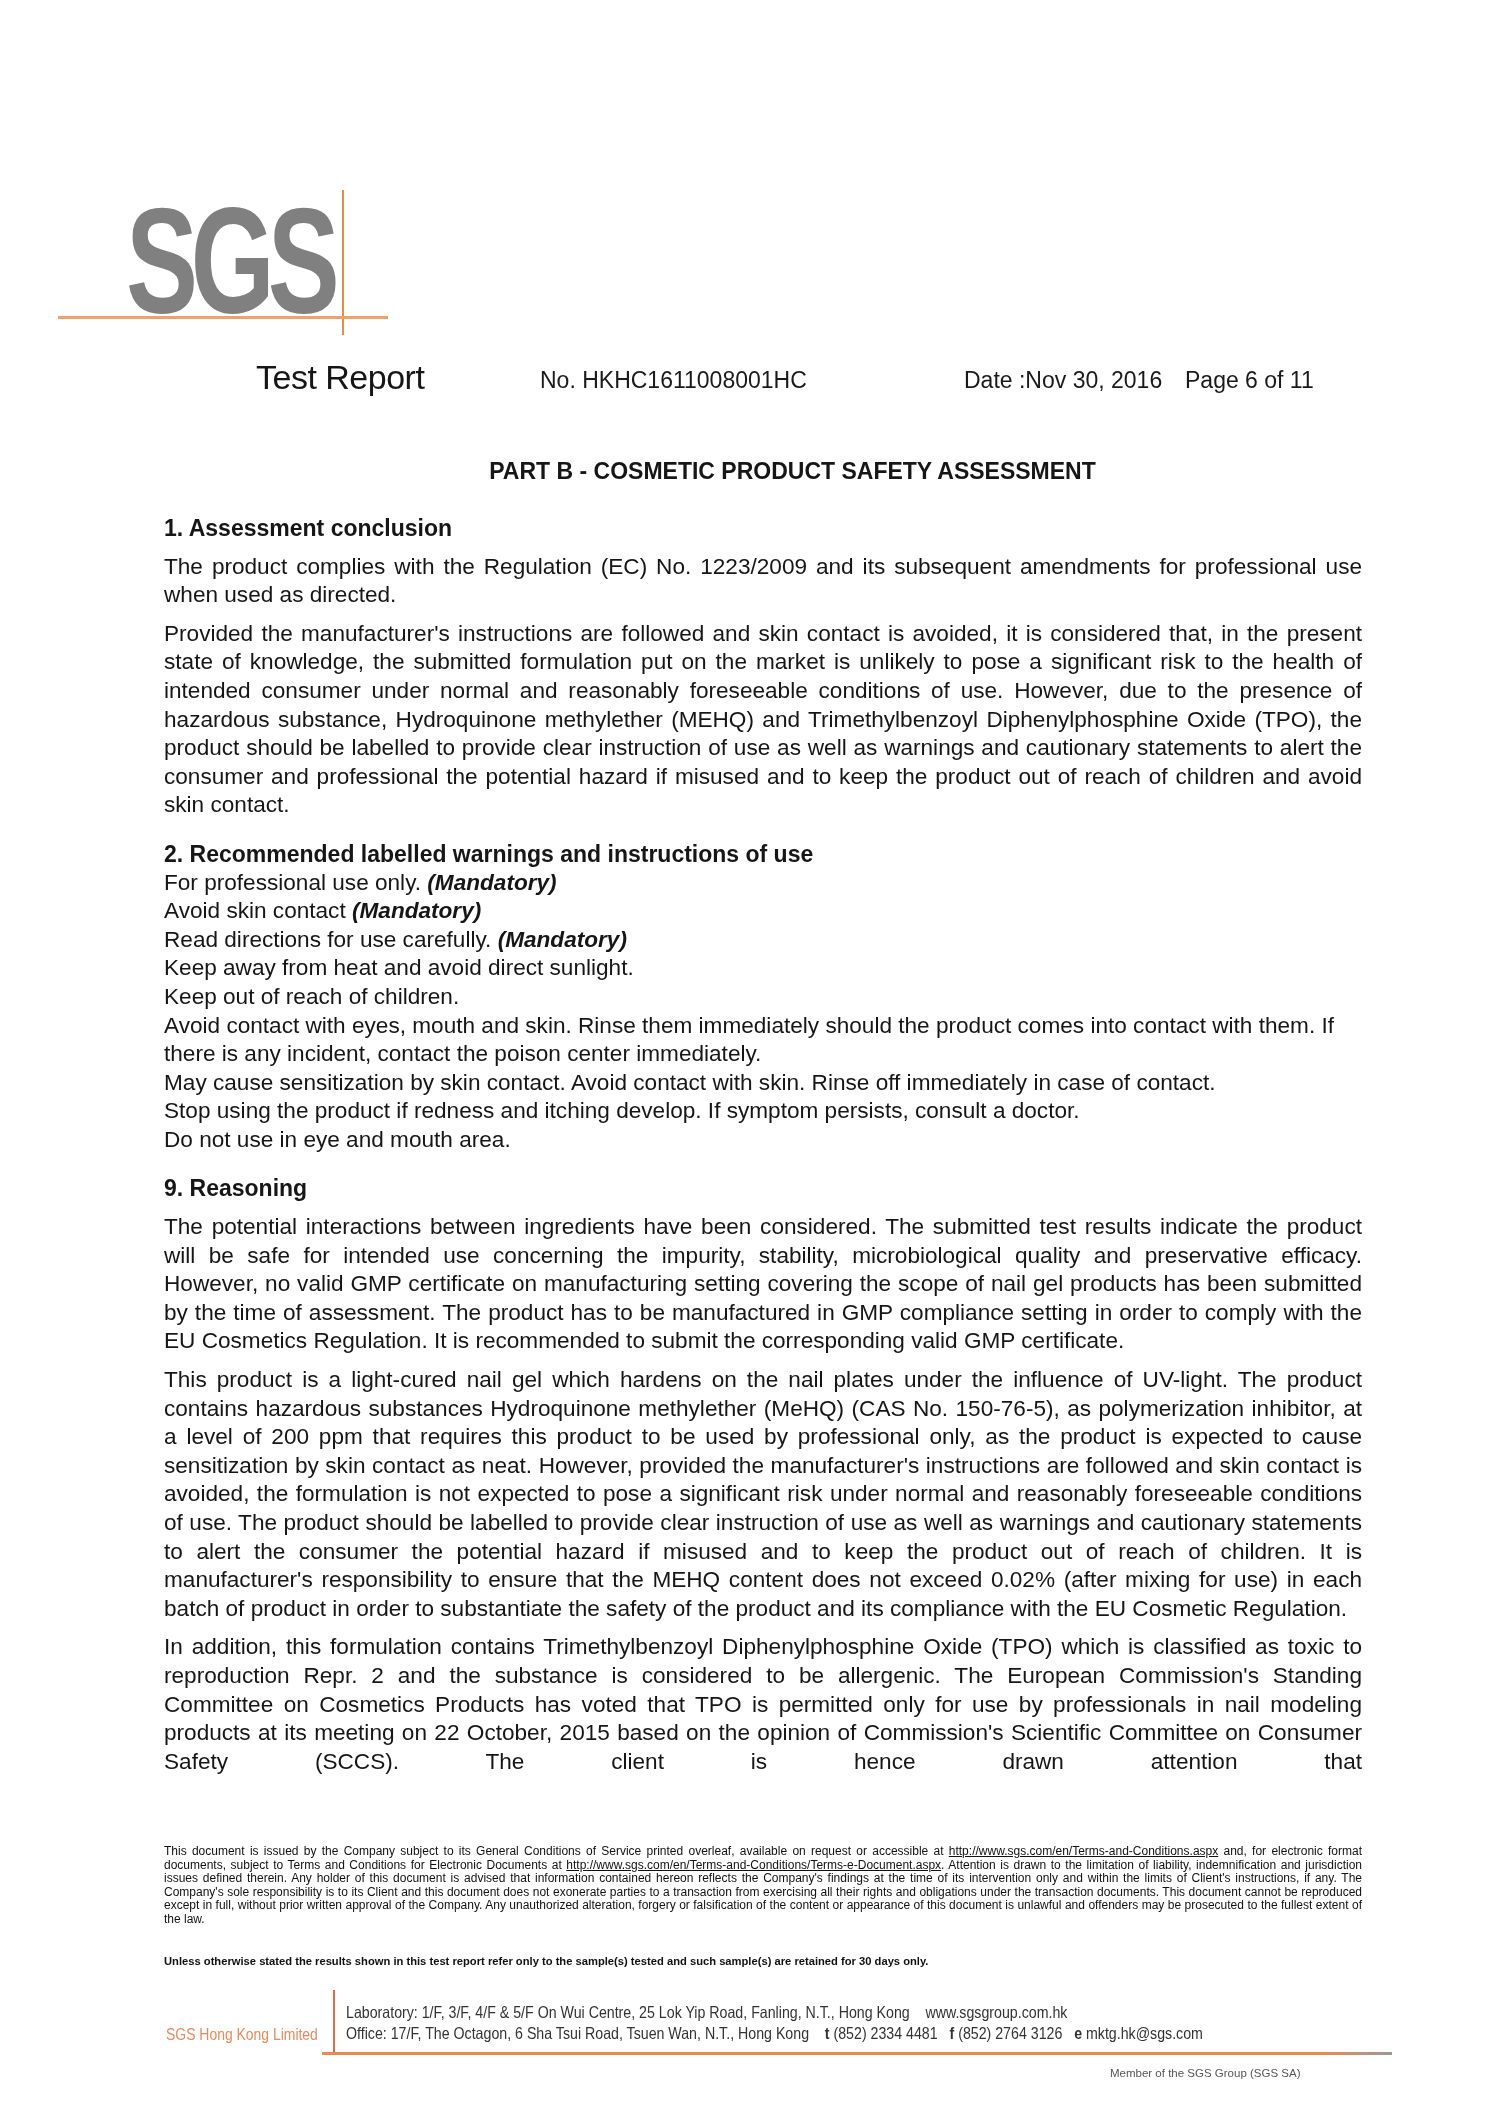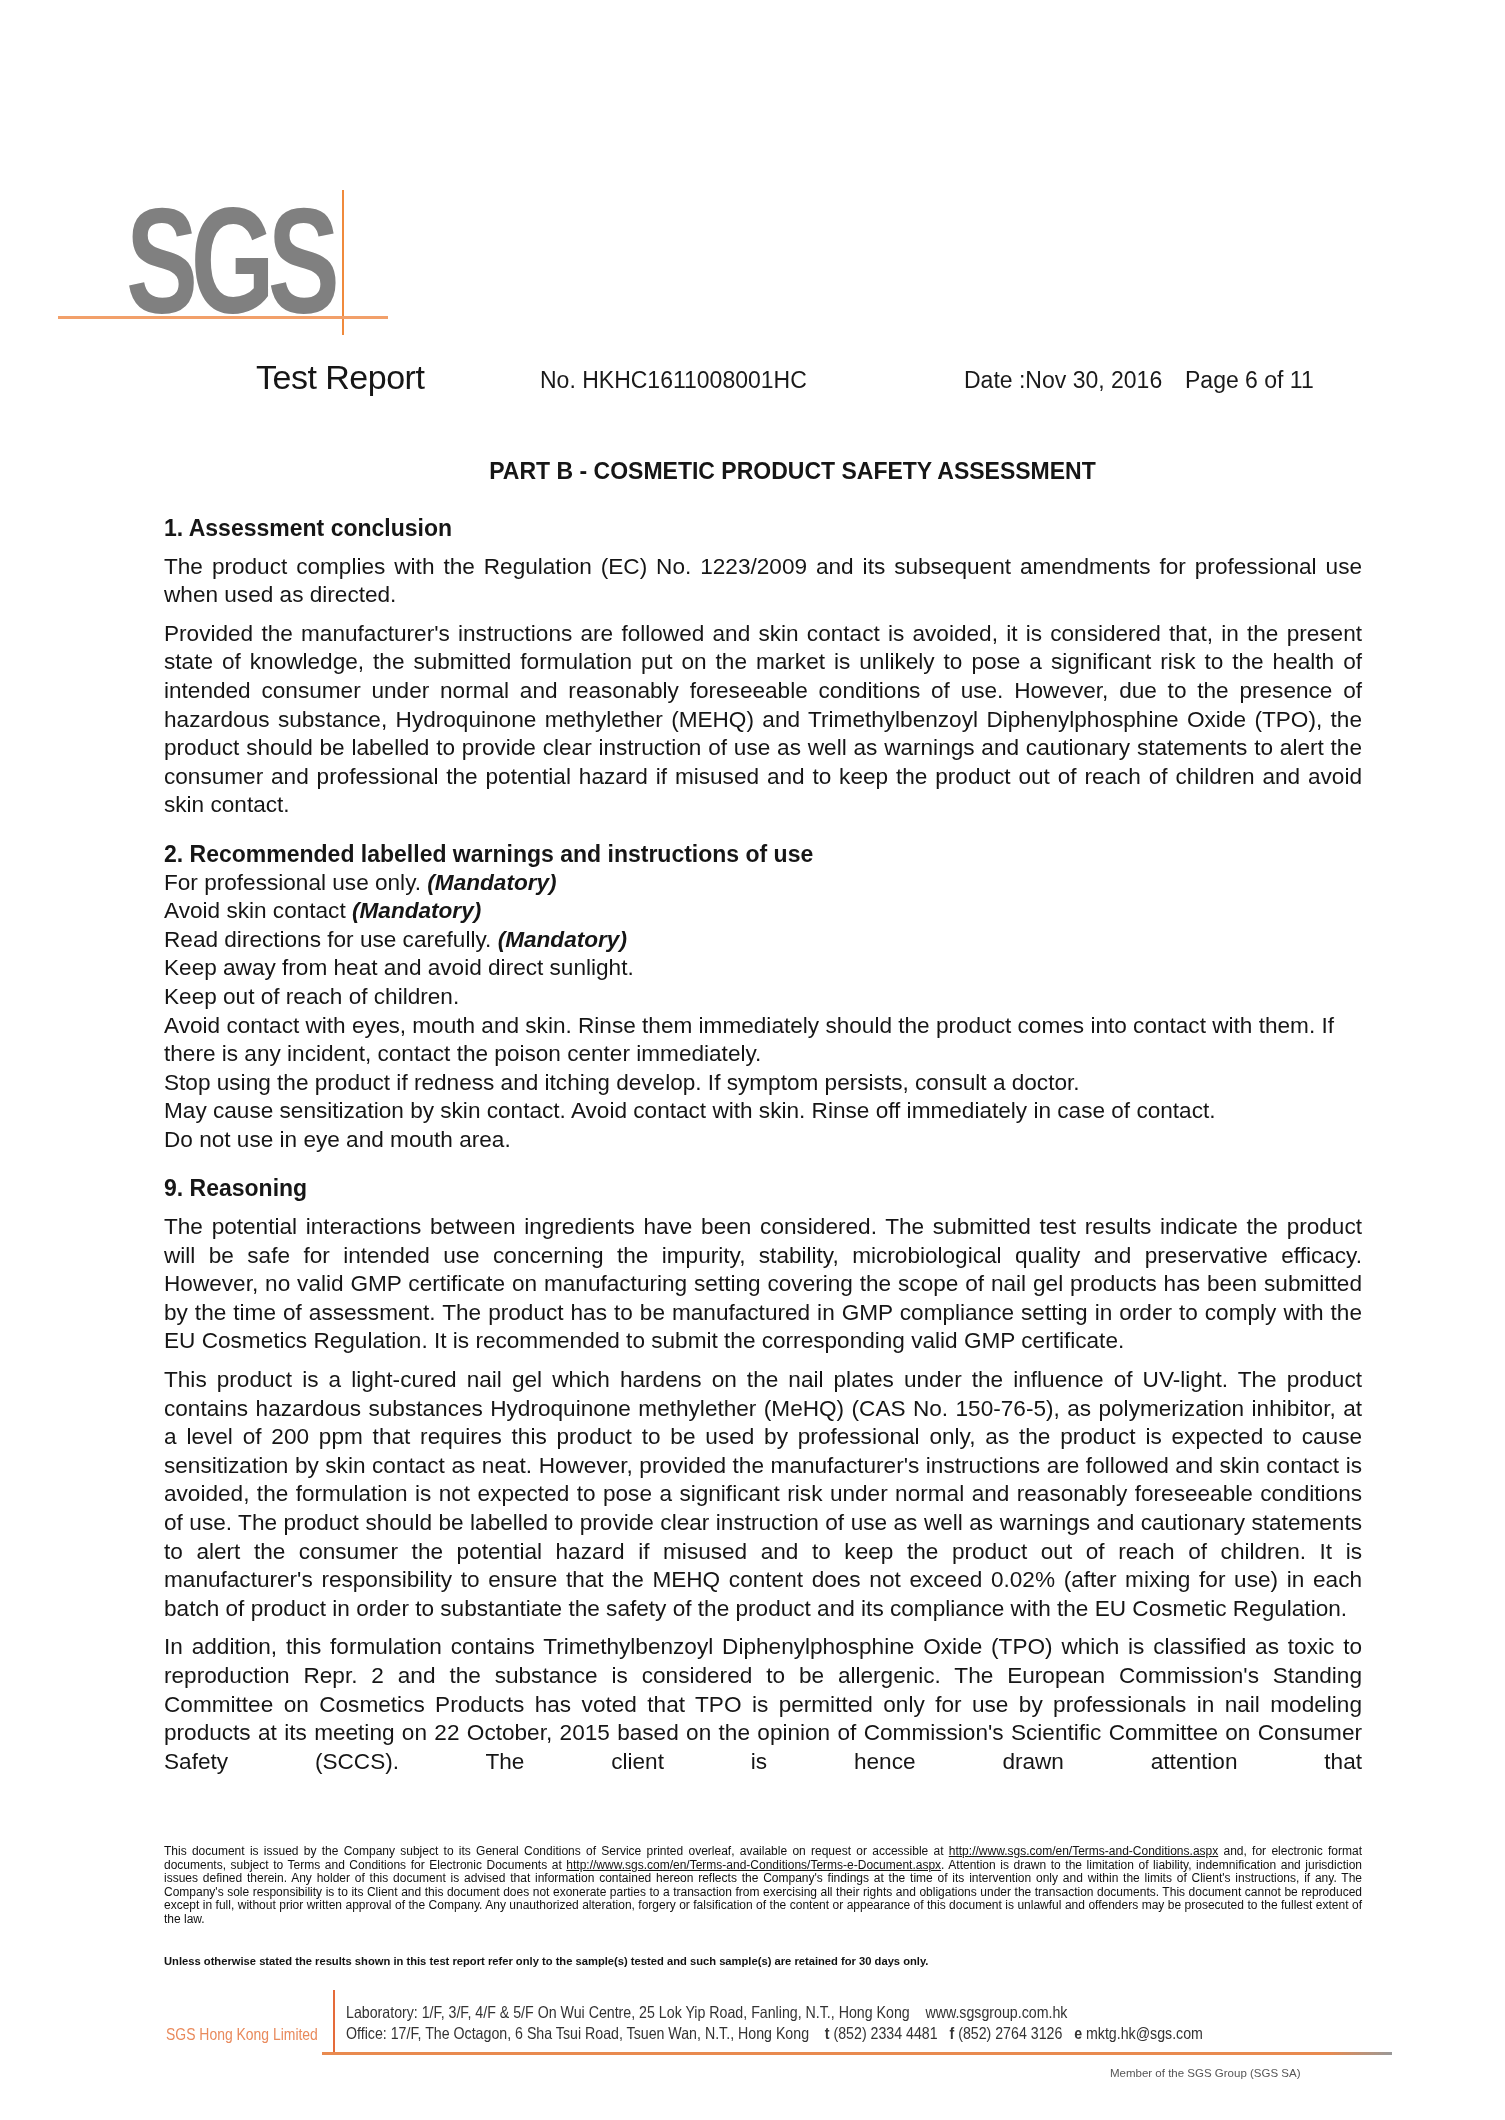--- a/index.html
+++ b/index.html
@@ -62,22 +62,22 @@
   </section>
   <div class="gap"></div>
   <section>
     <div class="sec-h">2. Recommended labelled warnings and instructions of use</div>
     <p><span>For professional use only. </span><span class="mand">(Mandatory)</span></p>
     <p><span>Avoid skin contact </span><span class="mand">(Mandatory)</span></p>
     <p><span>Read directions for use carefully. </span><span class="mand">(Mandatory)</span></p>
     <p>Keep away from heat and avoid direct sunlight.</p>
     <p>Keep out of reach of children.</p>
     <p>Avoid contact with eyes, mouth and skin. Rinse them immediately should the product comes into contact with them. If there is any incident, contact the poison center immediately.</p>
+    <p>May cause sensitization by skin contact. Avoid contact with skin. Rinse off immediately in case of contact.</p>
     <p>Stop using the product if redness and itching develop. If symptom persists, consult a doctor.</p>
-    <p>May cause sensitization by skin contact. Avoid contact with skin. Rinse off immediately in case of contact.</p>
     <p>Do not use in eye and mouth area.</p>
   </section>
   <div class="gap"></div>
   <section>
     <div class="sec-h">9. Reasoning</div>
     <p class="just">The potential interactions between ingredients have been considered. The submitted test results indicate the product will be safe for intended use concerning the impurity, stability, microbiological quality and preservative efficacy. However, no valid GMP certificate on manufacturing setting covering the scope of nail gel products has been submitted by the time of assessment. The product has to be manufactured in GMP compliance setting in order to comply with the EU Cosmetics Regulation. It is recommended to submit the corresponding valid GMP certificate.</p>
     <p class="just">This product is a light-cured nail gel which hardens on the nail plates under the influence of UV-light. The product contains hazardous substances Hydroquinone methylether (MeHQ) (CAS No. 150-76-5), as polymerization inhibitor, at a level of 200 ppm that requires this product to be used by professional only, as the product is expected to cause sensitization by skin contact as neat. However, provided the manufacturer's instructions are followed and skin contact is avoided, the formulation is not expected to pose a significant risk under normal and reasonably foreseeable conditions of use. The product should be labelled to provide clear instruction of use as well as warnings and cautionary statements to alert the consumer the potential hazard if misused and to keep the product out of reach of children. It is manufacturer's responsibility to ensure that the MEHQ content does not exceed 0.02% (after mixing for use) in each batch of product in order to substantiate the safety of the product and its compliance with the EU Cosmetic Regulation.</p>
     <p class="just" style="text-align-last:justify">In addition, this formulation contains Trimethylbenzoyl Diphenylphosphine Oxide (TPO) which is classified as toxic to reproduction Repr. 2 and the substance is considered to be allergenic. The European Commission's Standing Committee on Cosmetics Products has voted that TPO is permitted only for use by professionals in nail modeling products at its meeting on 22 October, 2015 based on the opinion of Commission's Scientific Committee on Consumer Safety (SCCS). The client is hence drawn attention that</p>
   </section>
 </div>

